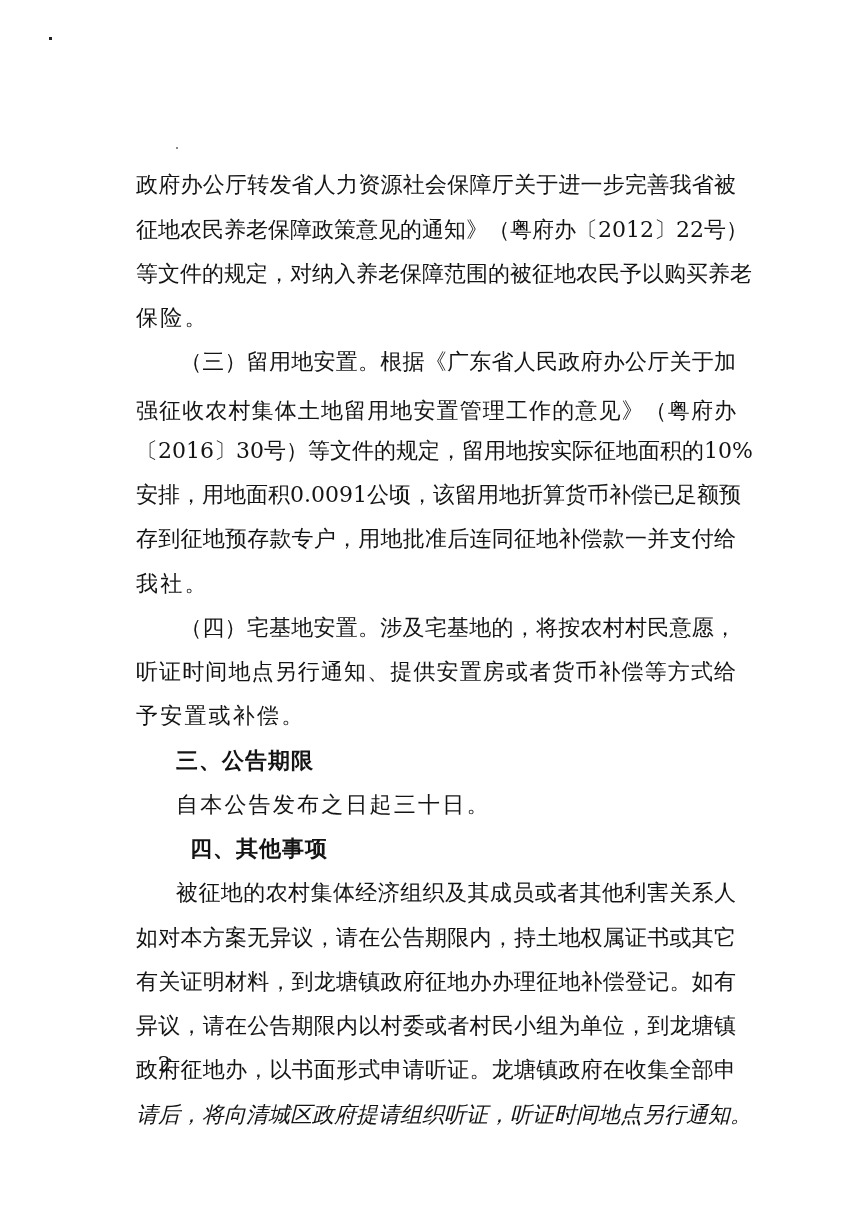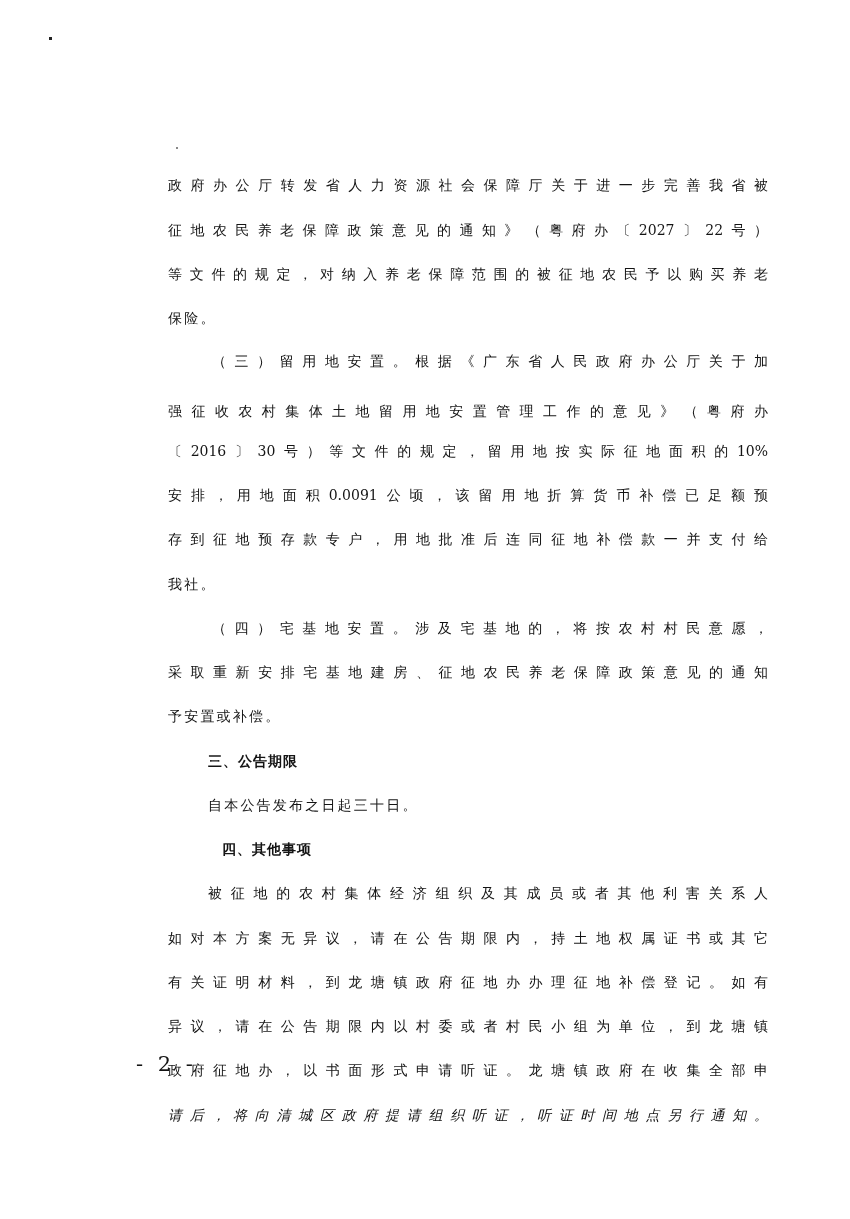--- a/index.html
+++ b/index.html
@@ -21,25 +21,24 @@
     }
     .page-text {
       position: absolute;
       left: 136px;
       top: 170px;
       width: 600px;
     }
     .line {
       position: absolute;
       left: 0;
-      font-size: 14px;
+      font-size: 22px;
       line-height: 30px;
       white-space: nowrap;
       letter-spacing: 2.2px;
-      margin-left: 32px;
     }
     .justify {
       width: 600px;
       text-align: justify;
       text-align-last: justify;
       letter-spacing: 0;
     }
     .heading {
       font-family: "DejaVu Sans", sans-serif;
       font-weight: bold;
@@ -57,33 +56,33 @@
   </style>
 </head>
 <body>
 
 <div class="speck" style="left:49px;top:37px;width:3px;height:3px;"></div>
 <div class="speck" style="left:176px;top:147px;width:2px;height:2px;background:#888;"></div>
 
 <div class="page-text">
 
   <div class="line justify" style="top:0px;">政府办公厅转发省人力资源社会保障厅关于进一步完善我省被</div>
-  <div class="line justify" style="top:45px;">征地农民养老保障政策意见的通知》（粤府办〔2027〕22号）</div>
+  <div class="line justify" style="top:45px;">征地农民养老保障政策意见的通知》（粤府办〔2012〕22号）</div>
   <div class="line justify" style="top:89px;">等文件的规定，对纳入养老保障范围的被征地农民予以购买养老</div>
   <div class="line" style="top:133px;">保险。</div>
 
   <div class="line" style="top:177px;left:44px;width:556px;text-align:justify;text-align-last:justify;letter-spacing:0;font-family:Liberation Serif, serif;">（三）留用地安置。根据《广东省人民政府办公厅关于加</div>
   <div class="line justify" style="top:226px;">强征收农村集体土地留用地安置管理工作的意见》（粤府办</div>
   <div class="line justify" style="top:266px;">〔2016〕30号）等文件的规定，留用地按实际征地面积的10%</div>
   <div class="line justify" style="top:310px;">安排，用地面积0.0091公顷，该留用地折算货币补偿已足额预</div>
   <div class="line justify" style="top:354px;">存到征地预存款专户，用地批准后连同征地补偿款一并支付给</div>
   <div class="line" style="top:399px;">我社。</div>
 
   <div class="line" style="top:443px;left:44px;width:556px;text-align:justify;text-align-last:justify;letter-spacing:0;">（四）宅基地安置。涉及宅基地的，将按农村村民意愿，</div>
-  <div class="line justify" style="top:487px;">采取重新安排宅基地建房、征地农民养老保障政策意见的通知</div>
+  <div class="line justify" style="top:487px;">听证时间地点另行通知、提供安置房或者货币补偿等方式给</div>
   <div class="line" style="top:531px;">予安置或补偿。</div>
 
   <div class="line heading" style="top:576px;left:40px;">三、公告期限</div>
 
   <div class="line" style="top:620px;left:40px;">自本公告发布之日起三十日。</div>
 
   <div class="line heading" style="top:664px;left:54px;">四、其他事项</div>
 
   <div class="line" style="top:708px;left:40px;width:560px;text-align:justify;text-align-last:justify;letter-spacing:0;">被征地的农村集体经济组织及其成员或者其他利害关系人</div>
   <div class="line justify" style="top:753px;">如对本方案无异议，请在公告期限内，持土地权属证书或其它</div>

